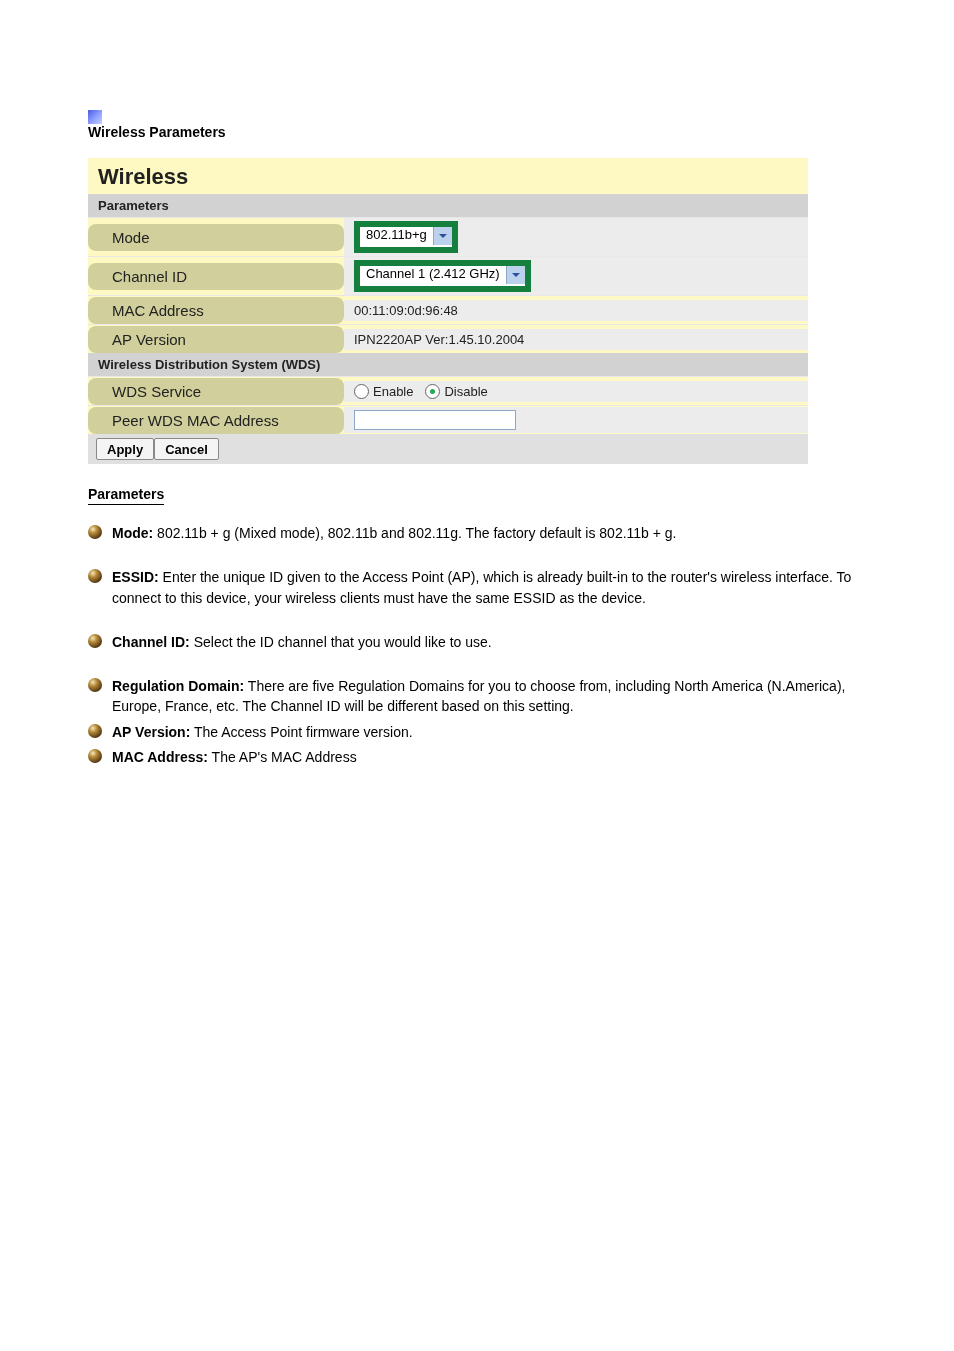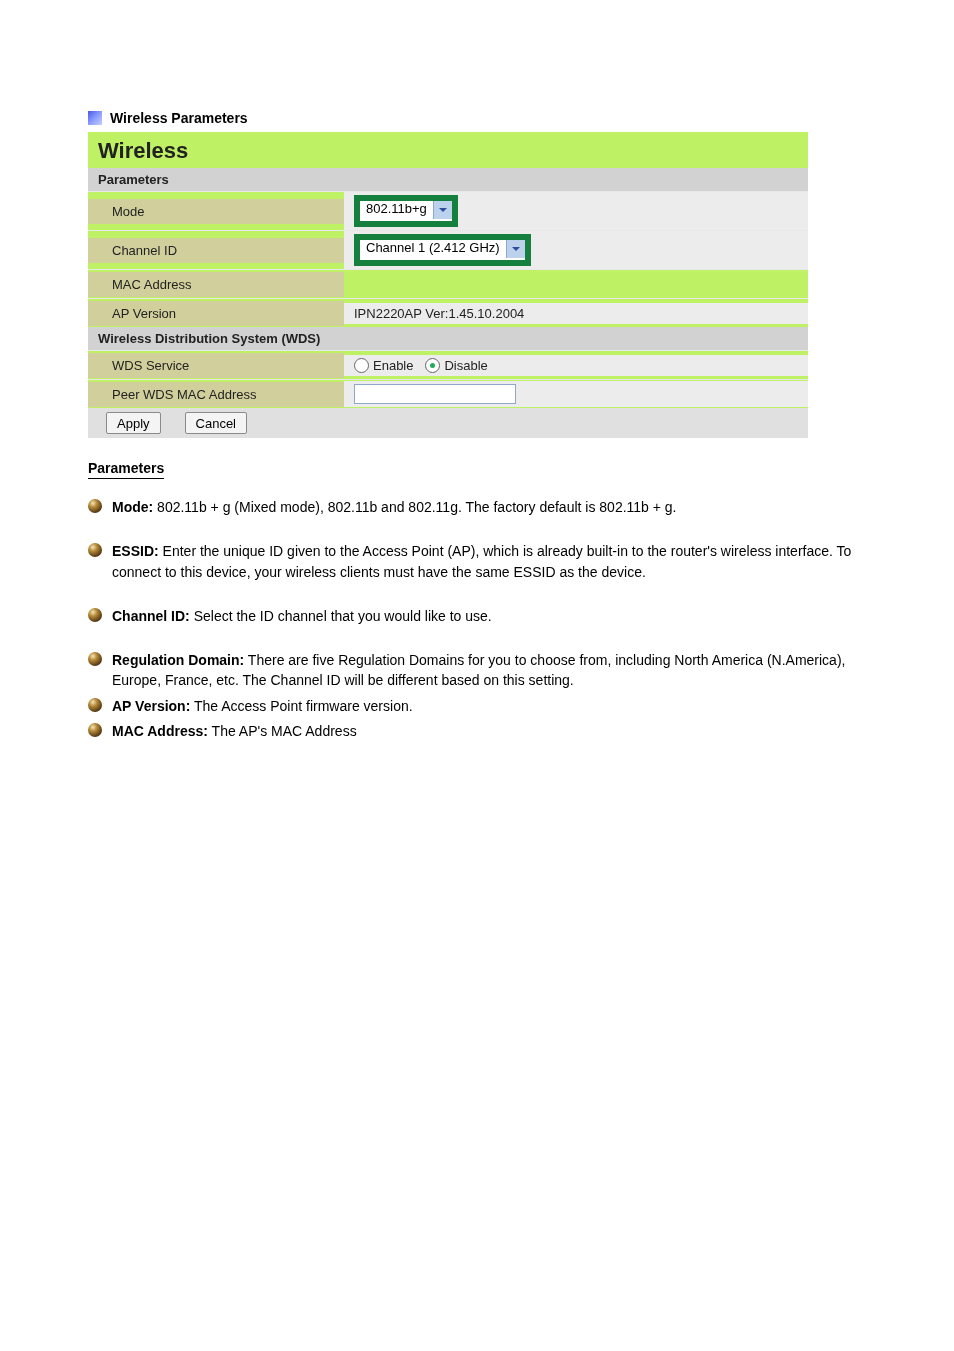--- a/index.html
+++ b/index.html
@@ -9,38 +9,39 @@
     font-family: Arial, Helvetica, sans-serif;
     font-size: 14px;
     color: #000;
     width: 954px;
   }
   .page {
     padding: 110px 88px 40px 88px;
   }
   .heading-row {
     display: flex;
-    align-items: center;
-    margin-bottom: 6px;
+    align-items: flex-start;
+    margin-bottom: 18px;
+    flex-direction: column;
   }
   .sq-icon {
     width: 14px;
     height: 14px;
     background: linear-gradient(135deg, #4a5be0 0%, #8a9bff 50%, #c8d0ff 100%);
     margin-right: 8px;
     display: inline-block;
   }
   .heading-text {
     font-size: 14px;
     font-weight: bold;
   }
   
   .panel {
     width: 720px;
-    background: #bef264;
+    background: #fef9c3;
     margin-top: 4px;
   }
   .panel-title {
     font-family: Arial, Helvetica, sans-serif;
     font-weight: bold;
     font-size: 22px;
     color: #222;
     padding: 6px 10px 4px 10px;
   }
   .section-header {
@@ -53,23 +54,24 @@
   .row {
     display: flex;
     align-items: center;
     min-height: 28px;
     border-top: 1px solid #e8e8e8;
   }
   .row-label {
     width: 256px;
     background: #d1d09c;
     padding: 5px 10px 5px 24px;
-    font-size: 13px;
+    font-size: 15px;
     color: #222;
     box-sizing: border-box;
+    border-radius: 8px;
   }
   .row-value {
     flex: 1;
     background: #ececec;
     padding: 3px 10px;
     font-size: 13px;
     color: #222;
     display: flex;
     align-items: center;
   }
@@ -122,23 +124,24 @@
     background: #fff;
   }
   .radio-dot {
     width: 5px;
     height: 5px;
     border-radius: 50%;
     background: #2a5;
   }
   .button-row {
     background: #e0e0e0;
-    padding: 4px 18px;
-    display: flex;
-    gap: 24px;
+    padding: 4px 8px;
+    display: flex;
+    gap: 0;
+    font-weight: bold;
   }
   .btn {
     border: 1px solid #8a8a8a;
     background: #f4f4f4;
     font-size: 13px;
     padding: 1px 10px;
     height: 22px;
     color: #000;
     box-sizing: border-box;
     display: inline-flex;
@@ -219,20 +222,21 @@
             <svg width="10" height="10" viewBox="0 0 10 10">
                 <path d="M1 3 L5 7 L9 3 Z" fill="#2a4f9e"></path>
               </svg>
           </span>
         </div>
       </div>
     </div>
 
     <div class="row">
       <div class="row-label">MAC Address</div>
+      <div class="row-value">00:11:09:0d:96:48</div>
     </div>
 
     <div class="row">
       <div class="row-label">AP Version</div>
       <div class="row-value">IPN2220AP Ver:1.45.10.2004</div>
     </div>
 
     <div class="section-header">Wireless Distribution System (WDS)</div>
 
     <div class="row">

